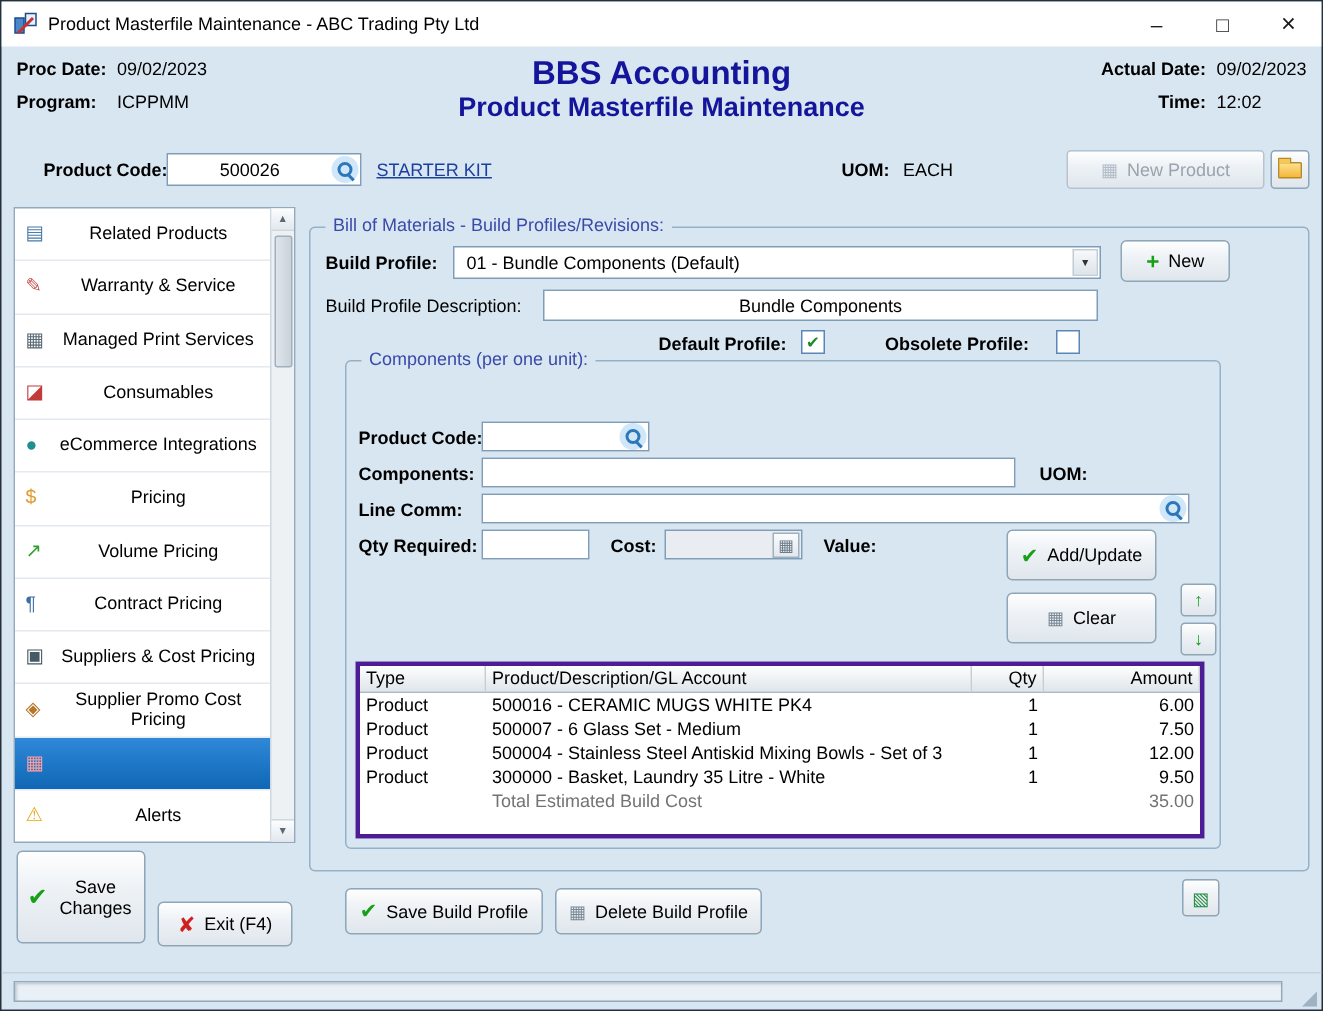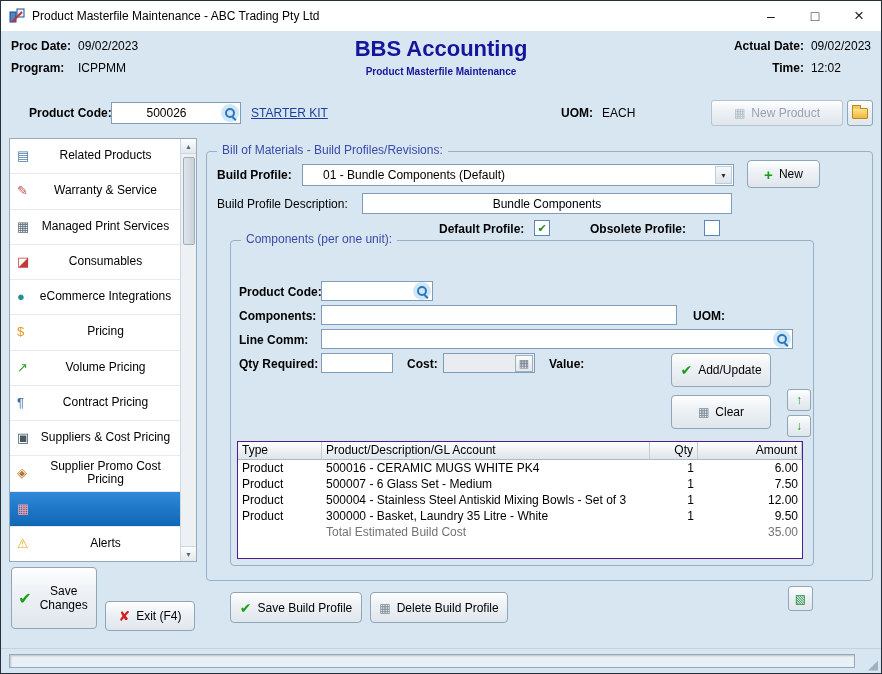--- a/index.html
+++ b/index.html
@@ -19,21 +19,21 @@
   .appicon svg { display:block; }
 
   
   .header { position:absolute; top:31px; left:0; width:100%; height:62px; }
   .kv { display:grid; grid-template-columns:auto auto; column-gap:7px; row-gap:8px; }
   .h-left { position:absolute; left:10px; top:7px; }
   .h-right { position:absolute; right:10px; top:7px; }
   .h-right .lbl { text-align:right; }
   .h-center { position:absolute; left:0; right:0; top:3px; text-align:center; color:#15159b; }
   .h-title { font-size:22px; font-weight:bold; line-height:27px; }
-  .h-sub { font-size:10px; font-weight:bold; line-height:19px; }
+  .h-sub { font-size:18px; font-weight:bold; line-height:19px; }
 
   
   .field { background:#fff; border:1px solid #7f9db9; display:flex; align-items:center; }
   input.txt { border:none; outline:none; background:transparent; font:inherit; width:100%;
               padding:0 4px; min-width:0;text-align:center; }
   .mag-btn { width:18px; height:18px; margin-right:1px; border-radius:50%; background:#cfe7f8;
              display:flex; align-items:center; justify-content:center; flex:none; }
   .mag { position:relative; width:13px; height:13px; }
   .mag::before { content:""; position:absolute; left:1px; top:1px; width:6px; height:6px;
                  border:2px solid #2d77b8; border-radius:50%; }
@@ -93,21 +93,21 @@
   .btn-savechanges { position:absolute; left:10px; top:566px; width:86px; height:62px; border-radius:4px; }
   .btn-savechanges .txt2 { width:52px; text-align:center; }
   .btn-exit { position:absolute; left:104px; top:600px; width:90px; height:30px; border-radius:4px; }
 
   
   .groupbox { position:absolute; border:1px solid #96b0c6; border-radius:4px; }
   .legend { position:absolute; top:-9px; left:10px; background:#d8e6f1; padding:0 5px; color:#3a4aa8; }
   .bom-box { left:205px; top:150px; width:667px; height:430px; }
 
   .bp-label  { position:absolute; left:10px;  top:16px; font-weight:bold; }
-  .bp-select { position:absolute; left:95px;  top:12px; width:432px; height:22px; padding-left:20px; }
+  .bp-select { position:absolute; left:95px;  top:12px; width:432px; height:22px; padding-left:8px; }
   .dd-arrow { margin-left:auto; width:17px; height:18px; margin-right:1px;
               background:linear-gradient(#f7f9fb,#dde4ea); border:1px solid #c2ccd4;
               display:flex; align-items:center; justify-content:center; font-size:7px; color:#333; }
   .btn-new   { position:absolute; left:540px; top:8px;  width:73px;  height:28px; border-radius:4px; }
   .bpd-label { position:absolute; left:10px;  top:45px; font-weight:normal; }
   .bpd-field { position:absolute; left:155px; top:41px; width:370px; height:21px; }
   .dp-label  { position:absolute; left:232px; top:70px; font-weight:bold; }
   .cb { position:absolute; width:16px; height:16px; background:#fff; border:1px solid #5a87b8;
         display:flex; align-items:center; justify-content:center; font-size:11px; color:#1d8a2a;
         font-weight:bold; }
@@ -124,21 +124,21 @@
   .f-qty   { position:absolute; left:90px; top:112px; width:72px;  height:20px; }
   .cost-lbl{ position:absolute; left:176px; top:116px; font-weight:bold; }
   .f-cost  { position:absolute; left:212px; top:112px; width:92px; height:20px; background:#e9edf1; }
   .val-lbl { position:absolute; left:318px; top:116px; font-weight:bold;text-align:right; }
   .btn-addupd { position:absolute; left:440px; top:112px; width:100px; height:34px; border-radius:4px; }
   .btn-clear  { position:absolute; left:440px; top:154px; width:100px; height:34px; border-radius:4px; }
   .btn-up   { position:absolute; left:556px; top:148px; width:24px; height:22px; }
   .btn-down { position:absolute; left:556px; top:174px; width:24px; height:22px; }
 
   .ctable { position:absolute; left:6px; top:200px; width:566px; height:118px; background:#fff;
-            border:1px solid #4c1d95; overflow:hidden; }
+            border:3px solid #4c1d95; overflow:hidden; }
   .trow { display:grid; grid-template-columns:84px 1fr 48px 104px; }
   .thead .tcell { background:linear-gradient(#fefefe,#dfe5ea); border-right:1px solid #c6cdd4;
                   border-bottom:1px solid #aeb9c2; height:18px; }
   .tcell { padding:1px 4px; white-space:nowrap; overflow:hidden; font-size:12px; }
   .num { text-align:right; }
   .total .tcell { color:#737373; }
 
   .btn-savebp { position:absolute; left:23px;  top:440px; width:132px; height:31px; border-radius:4px; }
   .btn-delbp  { position:absolute; left:163px; top:440px; width:138px; height:31px; border-radius:4px; }
   .btn-export { position:absolute; left:581px; top:434px; width:25px; height:25px; }

